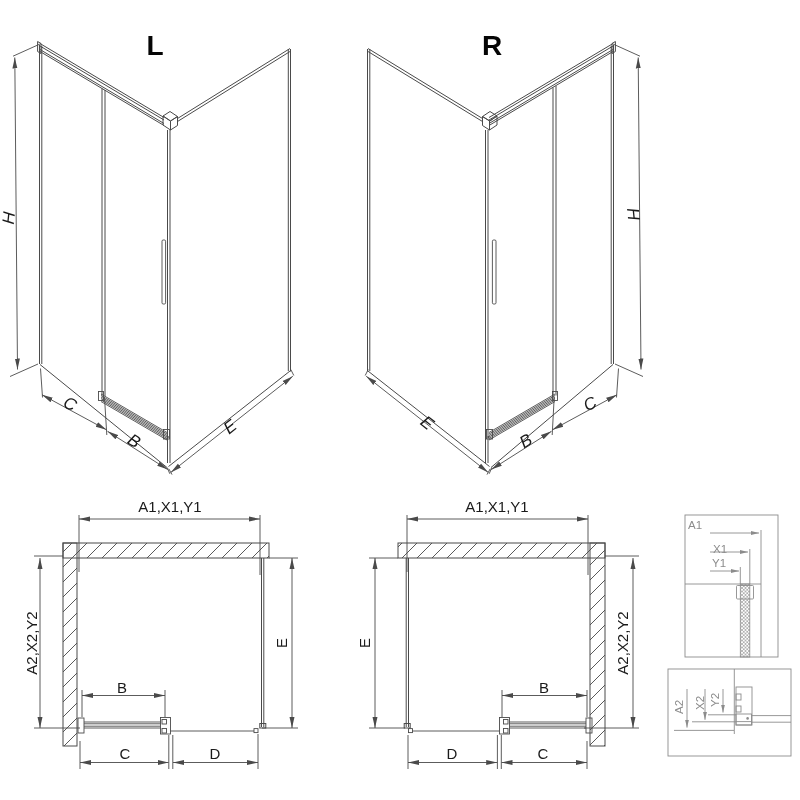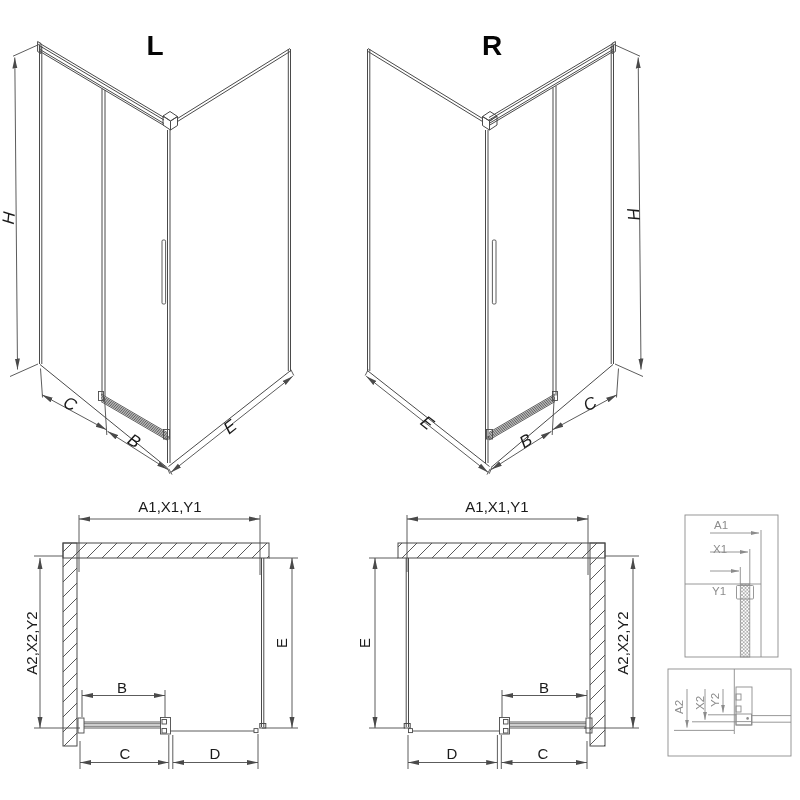--- a/index.html
+++ b/index.html
@@ -289,19 +289,19 @@
   <span class="lbl" style="left:125px;top:753px">C</span>
   <span class="lbl" style="left:215px;top:753px">D</span>
 
   <span class="lbl" style="left:497px;top:506px">A1,X1,Y1</span>
   <span class="lbl" style="left:364px;top:643px;--r:-90deg">E</span>
   <span class="lbl" style="left:622px;top:643px;--r:-90deg">A2,X2,Y2</span>
   <span class="lbl" style="left:544px;top:687px">B</span>
   <span class="lbl" style="left:452px;top:753px">D</span>
   <span class="lbl" style="left:543px;top:753px">C</span>
 
-  <span class="lbl det" style="left:721px;top:526px">A1</span>
+  <span class="lbl det" style="left:695px;top:526px">A1</span>
   <span class="lbl det" style="left:720px;top:550px">X1</span>
-  <span class="lbl det" style="left:719px;top:592px">Y1</span>
+  <span class="lbl det" style="left:719px;top:564px">Y1</span>
   <span class="lbl det" style="left:680px;top:707px;--r:-90deg">A2</span>
   <span class="lbl det" style="left:701px;top:703px;--r:-90deg">X2</span>
   <span class="lbl det" style="left:716px;top:700px;--r:-90deg">Y2</span>
 </div>
 
 </body></html>

